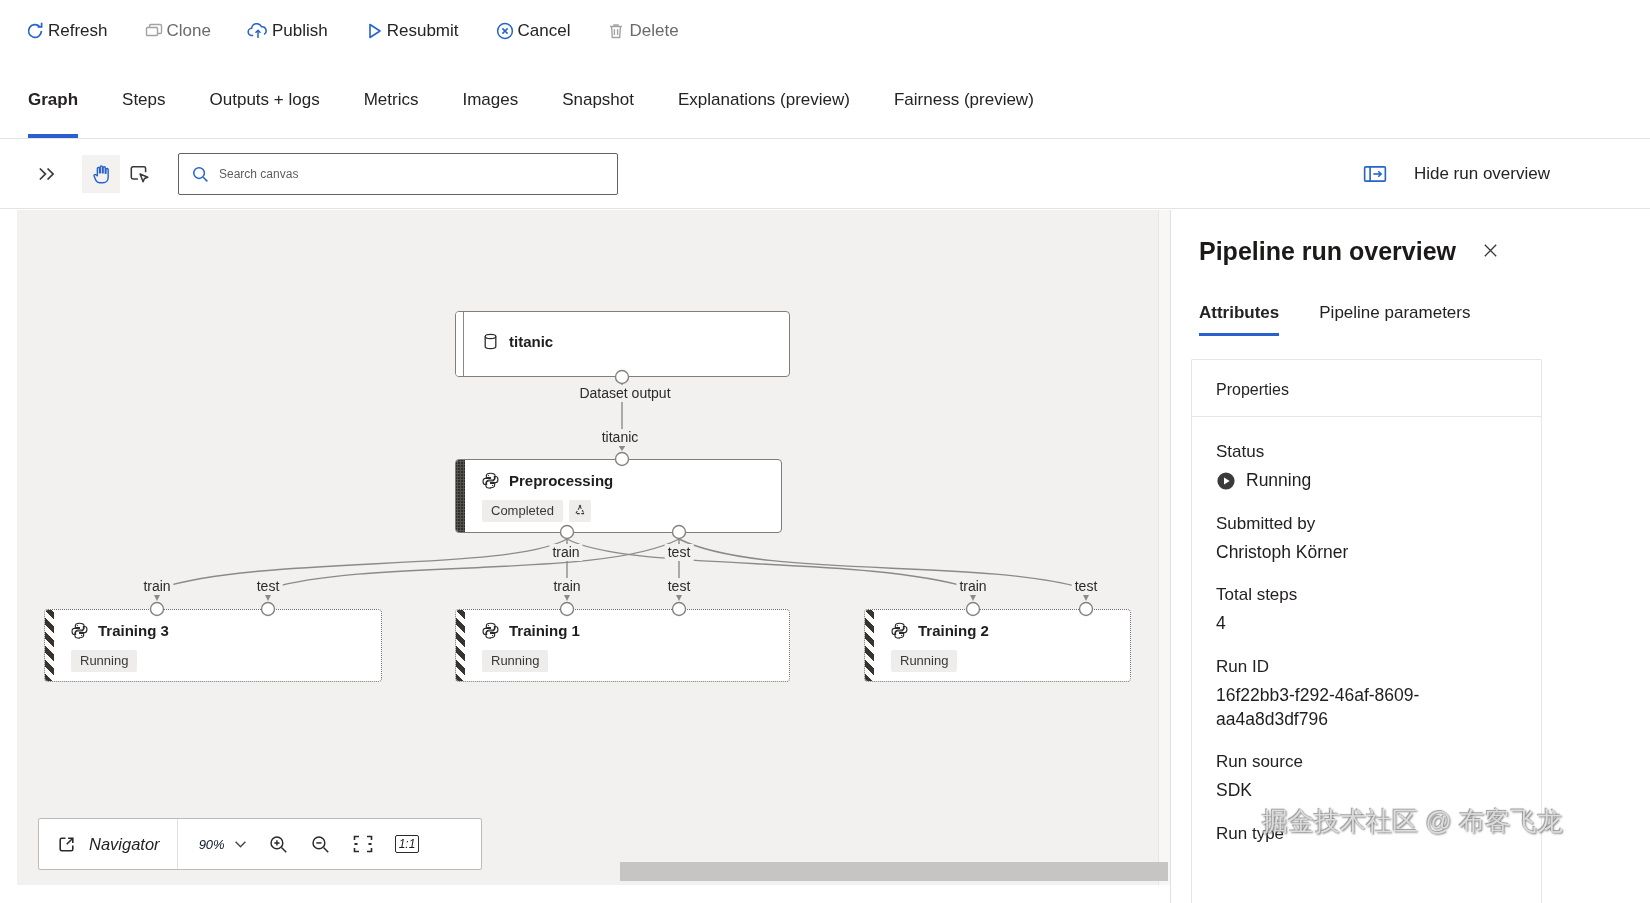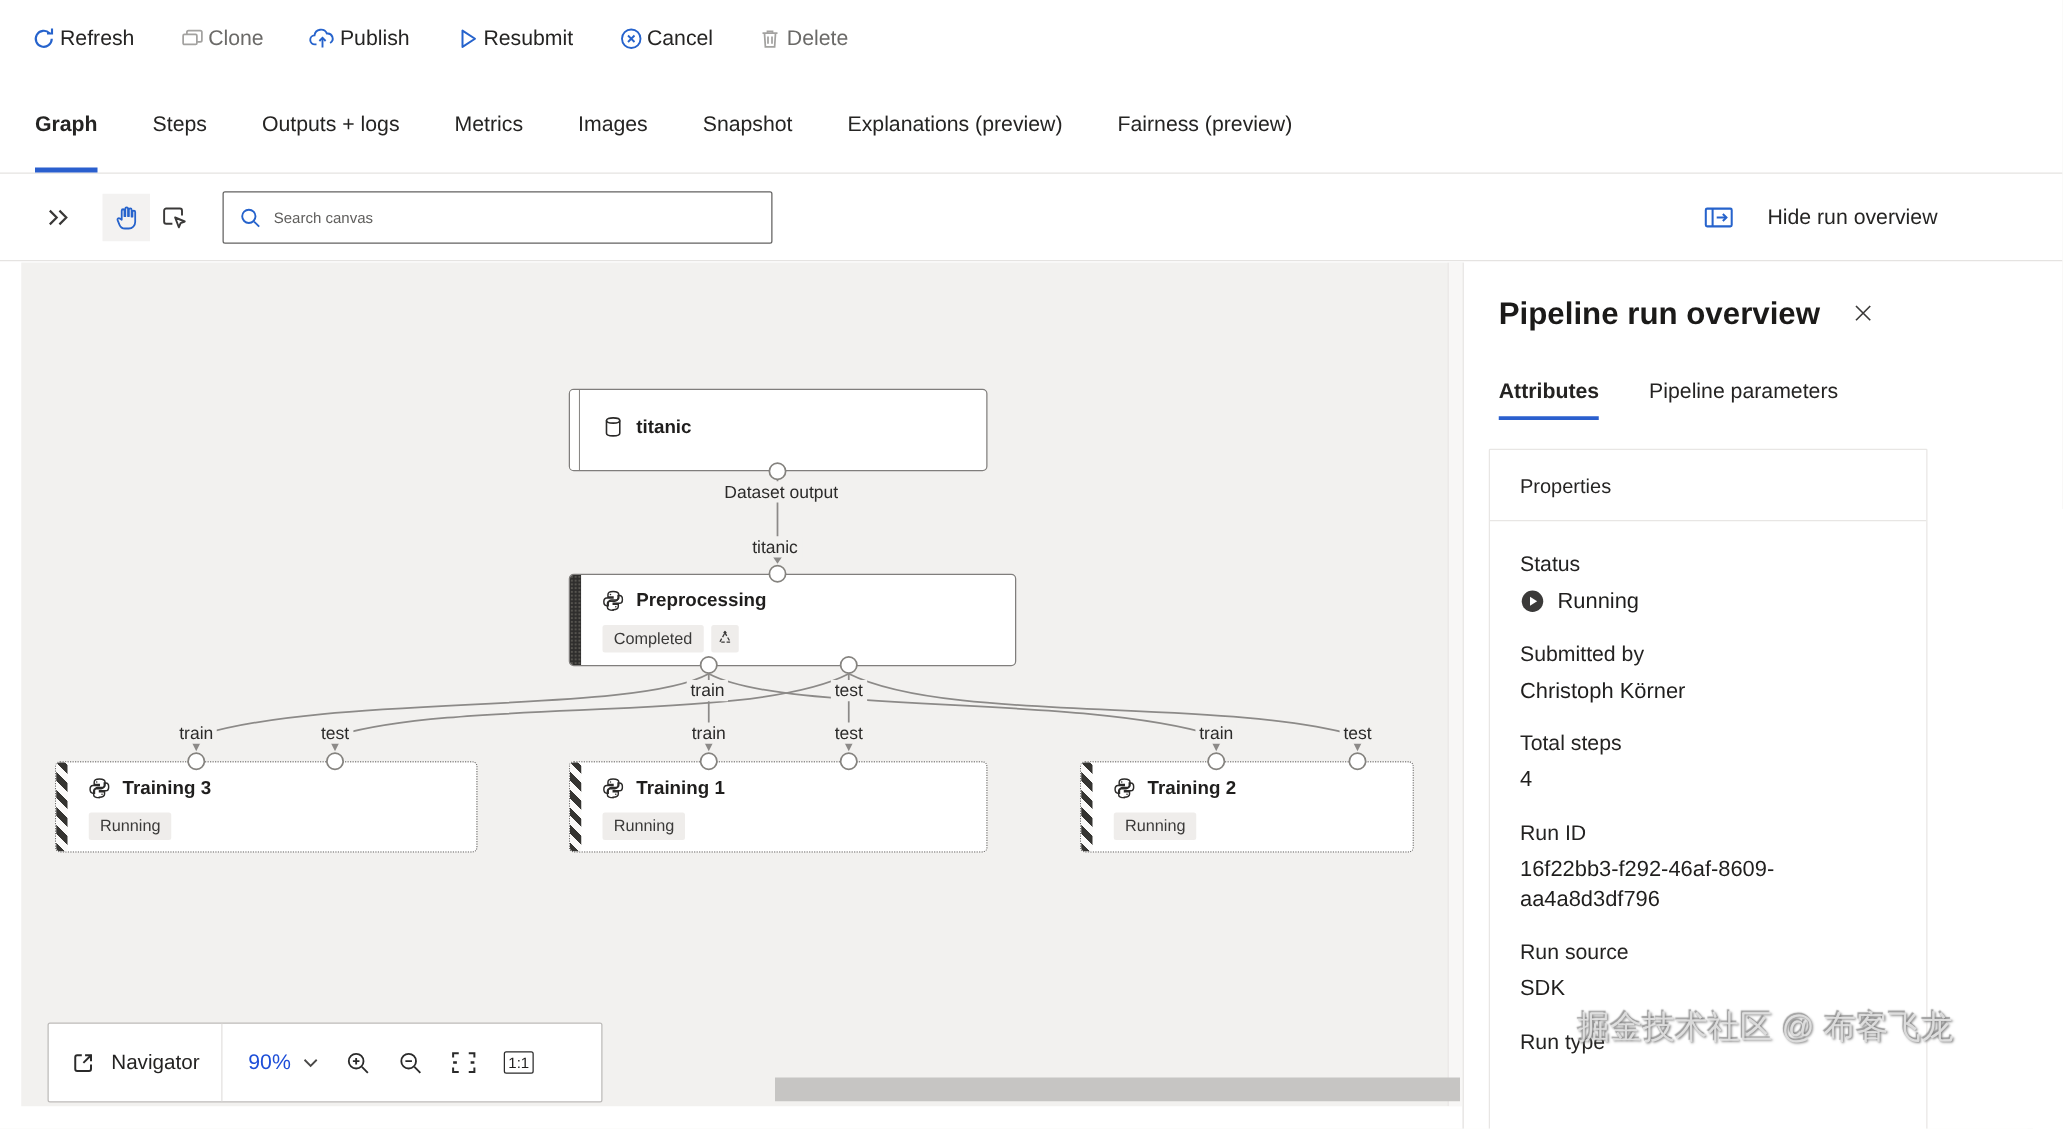--- a/index.html
+++ b/index.html
@@ -67,27 +67,27 @@
     font-size:13px; color:#3a3938; }
   .chip { background:#efedeb; border-radius:2px; width:22px; height:22px;
     display:grid; place-items:center; }
 
   .edges { position:absolute; left:0; top:0; z-index:2; pointer-events:none; }
   .elabel { position:absolute; transform:translateX(-50%); z-index:3;
     background:#f2f1ef; padding:0 3px; font-size:14px; color:#2c2b2a; line-height:17px;
     white-space:nowrap; }
 
   
-  .navbar { position:absolute; left:21px; top:608px; width:444px; height:64px;
+  .navbar { position:absolute; left:21px; top:608px; width:444px; height:52px;
     background:#fff; border:1px solid #bdbbb9; border-radius:2px;
-    display:flex; align-items:center; z-index:7; }
+    display:flex; align-items:center; z-index:7;font-style:italic; }
   .nav-left { display:flex; align-items:center; gap:12px; padding:0 17px; height:100%;
     border-right:1px solid #e3e1df; font-size:16.5px; color:#242322; cursor:pointer; }
   .nav-zoom { display:flex; align-items:center; gap:9px; padding-left:21px;
-    font-size:17px; color:#1d4ed8; cursor:pointer; }
+    font-size:13px; color:#0f172a; cursor:pointer; }
   .nav-ic { margin-left:21px; display:grid; place-items:center; cursor:pointer; }
   .ratio { border:1.6px solid #2a2a2a; border-radius:2px; font-size:12px;
     padding:1px 3px; color:#1f1e1d; }
 
   
   .panel { position:absolute; top:210px; left:1170px; width:452px; height:693px;
     background:#fff; border-left:1px solid #e3e1df; overflow:hidden; z-index:4; }
   .panel-title { margin:27px 0 0 28px; font-size:25px; font-weight:bold; color:#1b1a19; }
   .panel-close { position:absolute; top:31px; right:122px; cursor:pointer; }
   .ptabs { display:flex; gap:40px; margin:37px 0 0 28px; font-size:17px; }
@@ -251,21 +251,21 @@
           <svg width="17" height="17" viewBox="0 0 16 16" fill="none" stroke="#2b2a29" stroke-width="1.2">
               <path d="M3 3.2C3 2 5.2 1.2 8 1.2s5 .8 5 2v9.6c0 1.2-2.2 2-5 2s-5-.8-5-2z"></path>
               <path d="M3 3.2c0 1.2 2.2 2 5 2s5-.8 5-2"></path>
             </svg>
         </span>
         <span>titanic</span>
       </div>
     </div>
   </div>
 
-  <div class="node" style="left:438px; top:249px; width:358px; height:74px;">
+  <div class="node" style="left:438px; top:249px; width:327px; height:74px;">
     <div class="leftbar bar-dots"></div>
     <div class="content">
       <div class="ntitle">
         <span>
           <svg width="17" height="17" viewBox="0 0 16 16">
               <path d="M8 1.2c-2.6 0-3.9.9-3.9 2.3v1.8h3.8v.7H3.2C1.8 6 1 7.1 1 8.9c0 1.8.8 2.9 2.2 2.9h1.1v-1.9c0-1.3 1.1-2.4 2.4-2.4h3.6c1.1 0 2-.9 2-2V3.5c0-1.4-1.6-2.3-4.3-2.3z" fill="none" stroke="#2b2a29" stroke-width="1.1"></path>
               <path d="M8 14.8c2.6 0 3.9-.9 3.9-2.3v-1.8H8.1V10h4.7c1.4 0 2.2-1.1 2.2-2.9 0-1.8-.8-2.9-2.2-2.9h-1.1v1.9c0 1.3-1.1 2.4-2.4 2.4H5.7c-1.1 0-2 .9-2 2v2.4c0 1.4 1.6 2.3 4.3 2.3z" fill="none" stroke="#2b2a29" stroke-width="1.1"></path>
               <circle cx="6" cy="3.4" r=".6" fill="#2b2a29"></circle>
               <circle cx="10" cy="12.6" r=".6" fill="#2b2a29"></circle>
             </svg>

